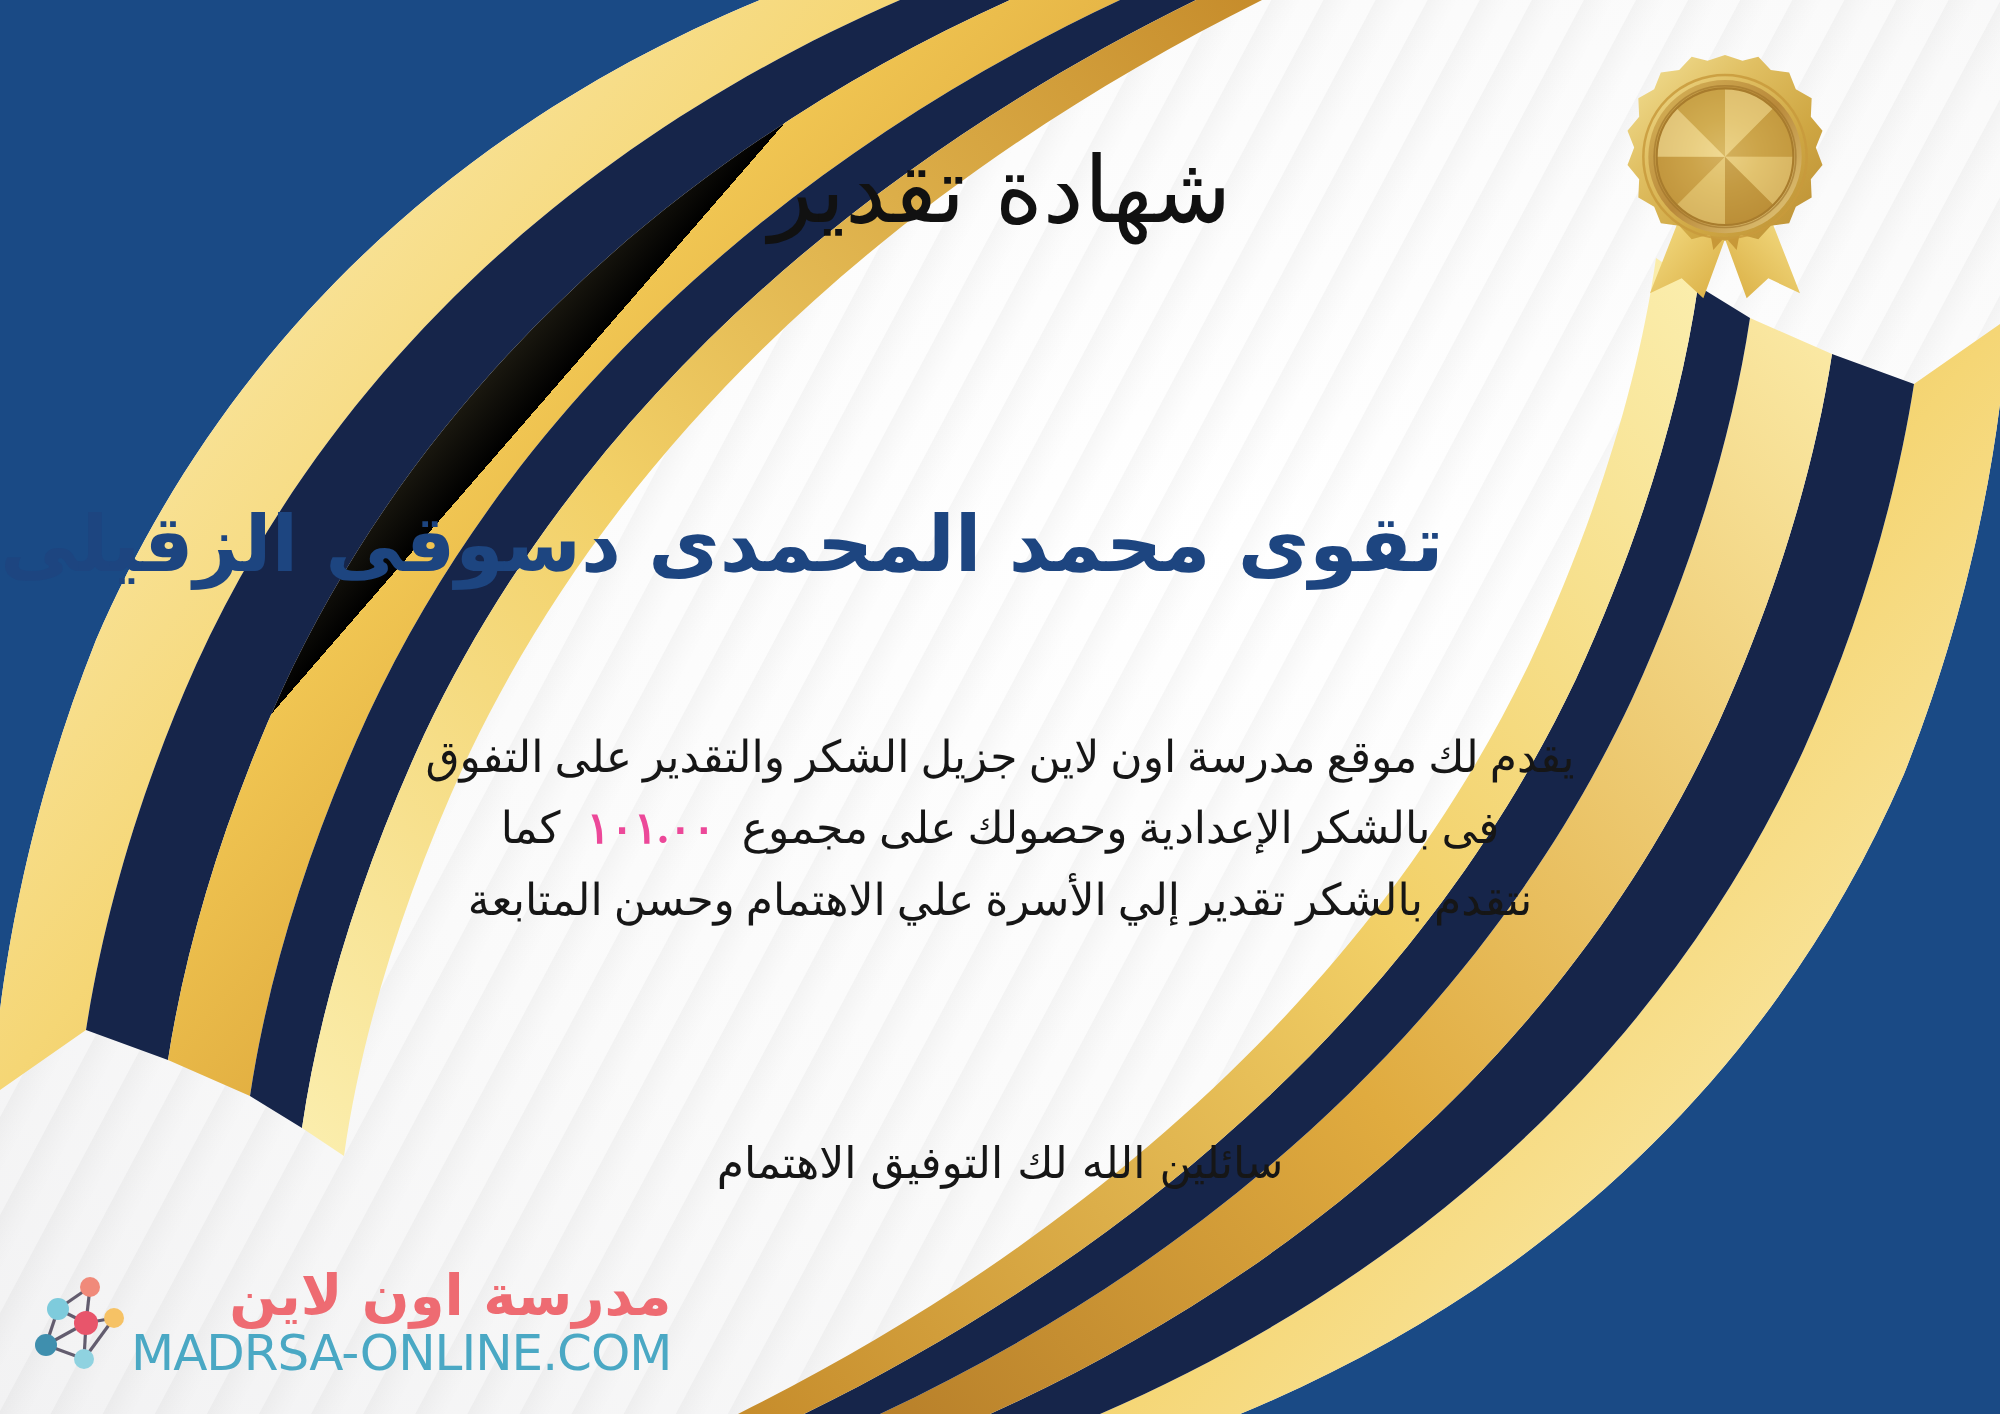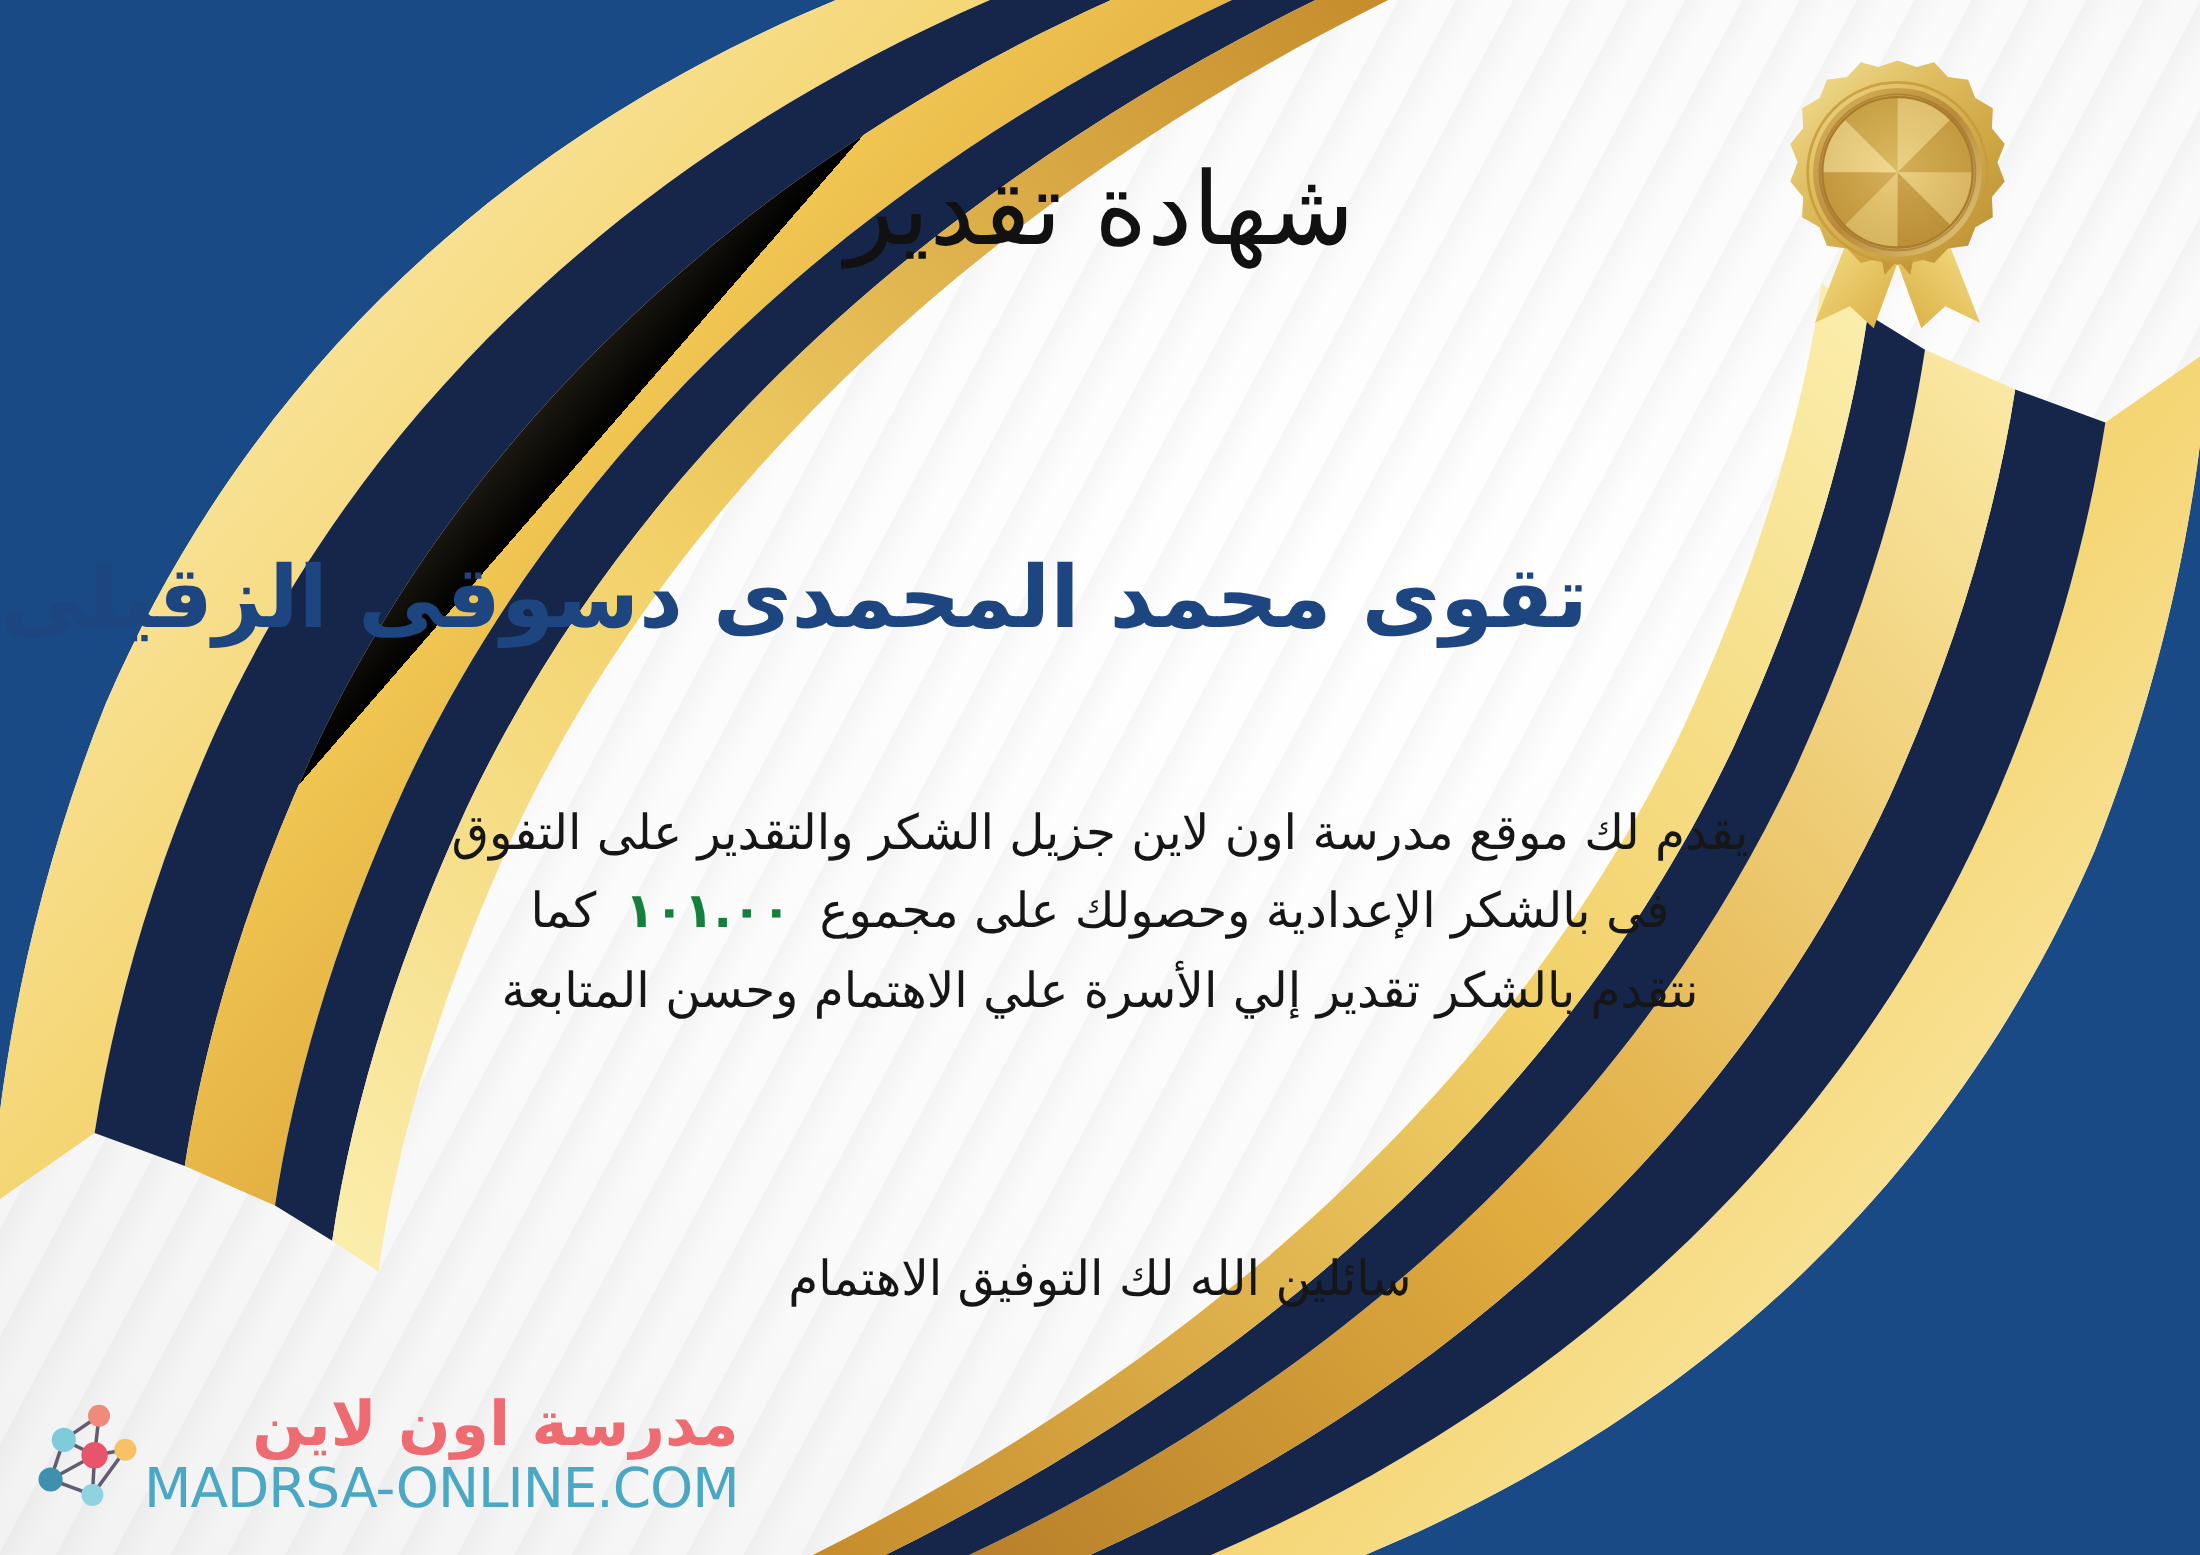--- a/index.html
+++ b/index.html
@@ -74,24 +74,24 @@
     position:absolute;
     top:722px;
     left:70px; right:70px;
     text-align:center;
     direction:rtl;
     color:#161616;
     font-size:44px;
     font-weight:400;
     line-height:1.62;
   }
-  .body-line { display:block; white-space:nowrap; }
+  .body-line { display:block; white-space:nowrap;font-family:Liberation Serif, serif; }
 
   .score {
-    color:#15803d;
+    color:#ec4899;
     font-weight:700;
     letter-spacing:2px;
     padding:0 26px;
   }
 
   .closing-line {
     position:absolute;
     top:1130px; left:0; right:0;
     text-align:center;
     direction:rtl;

